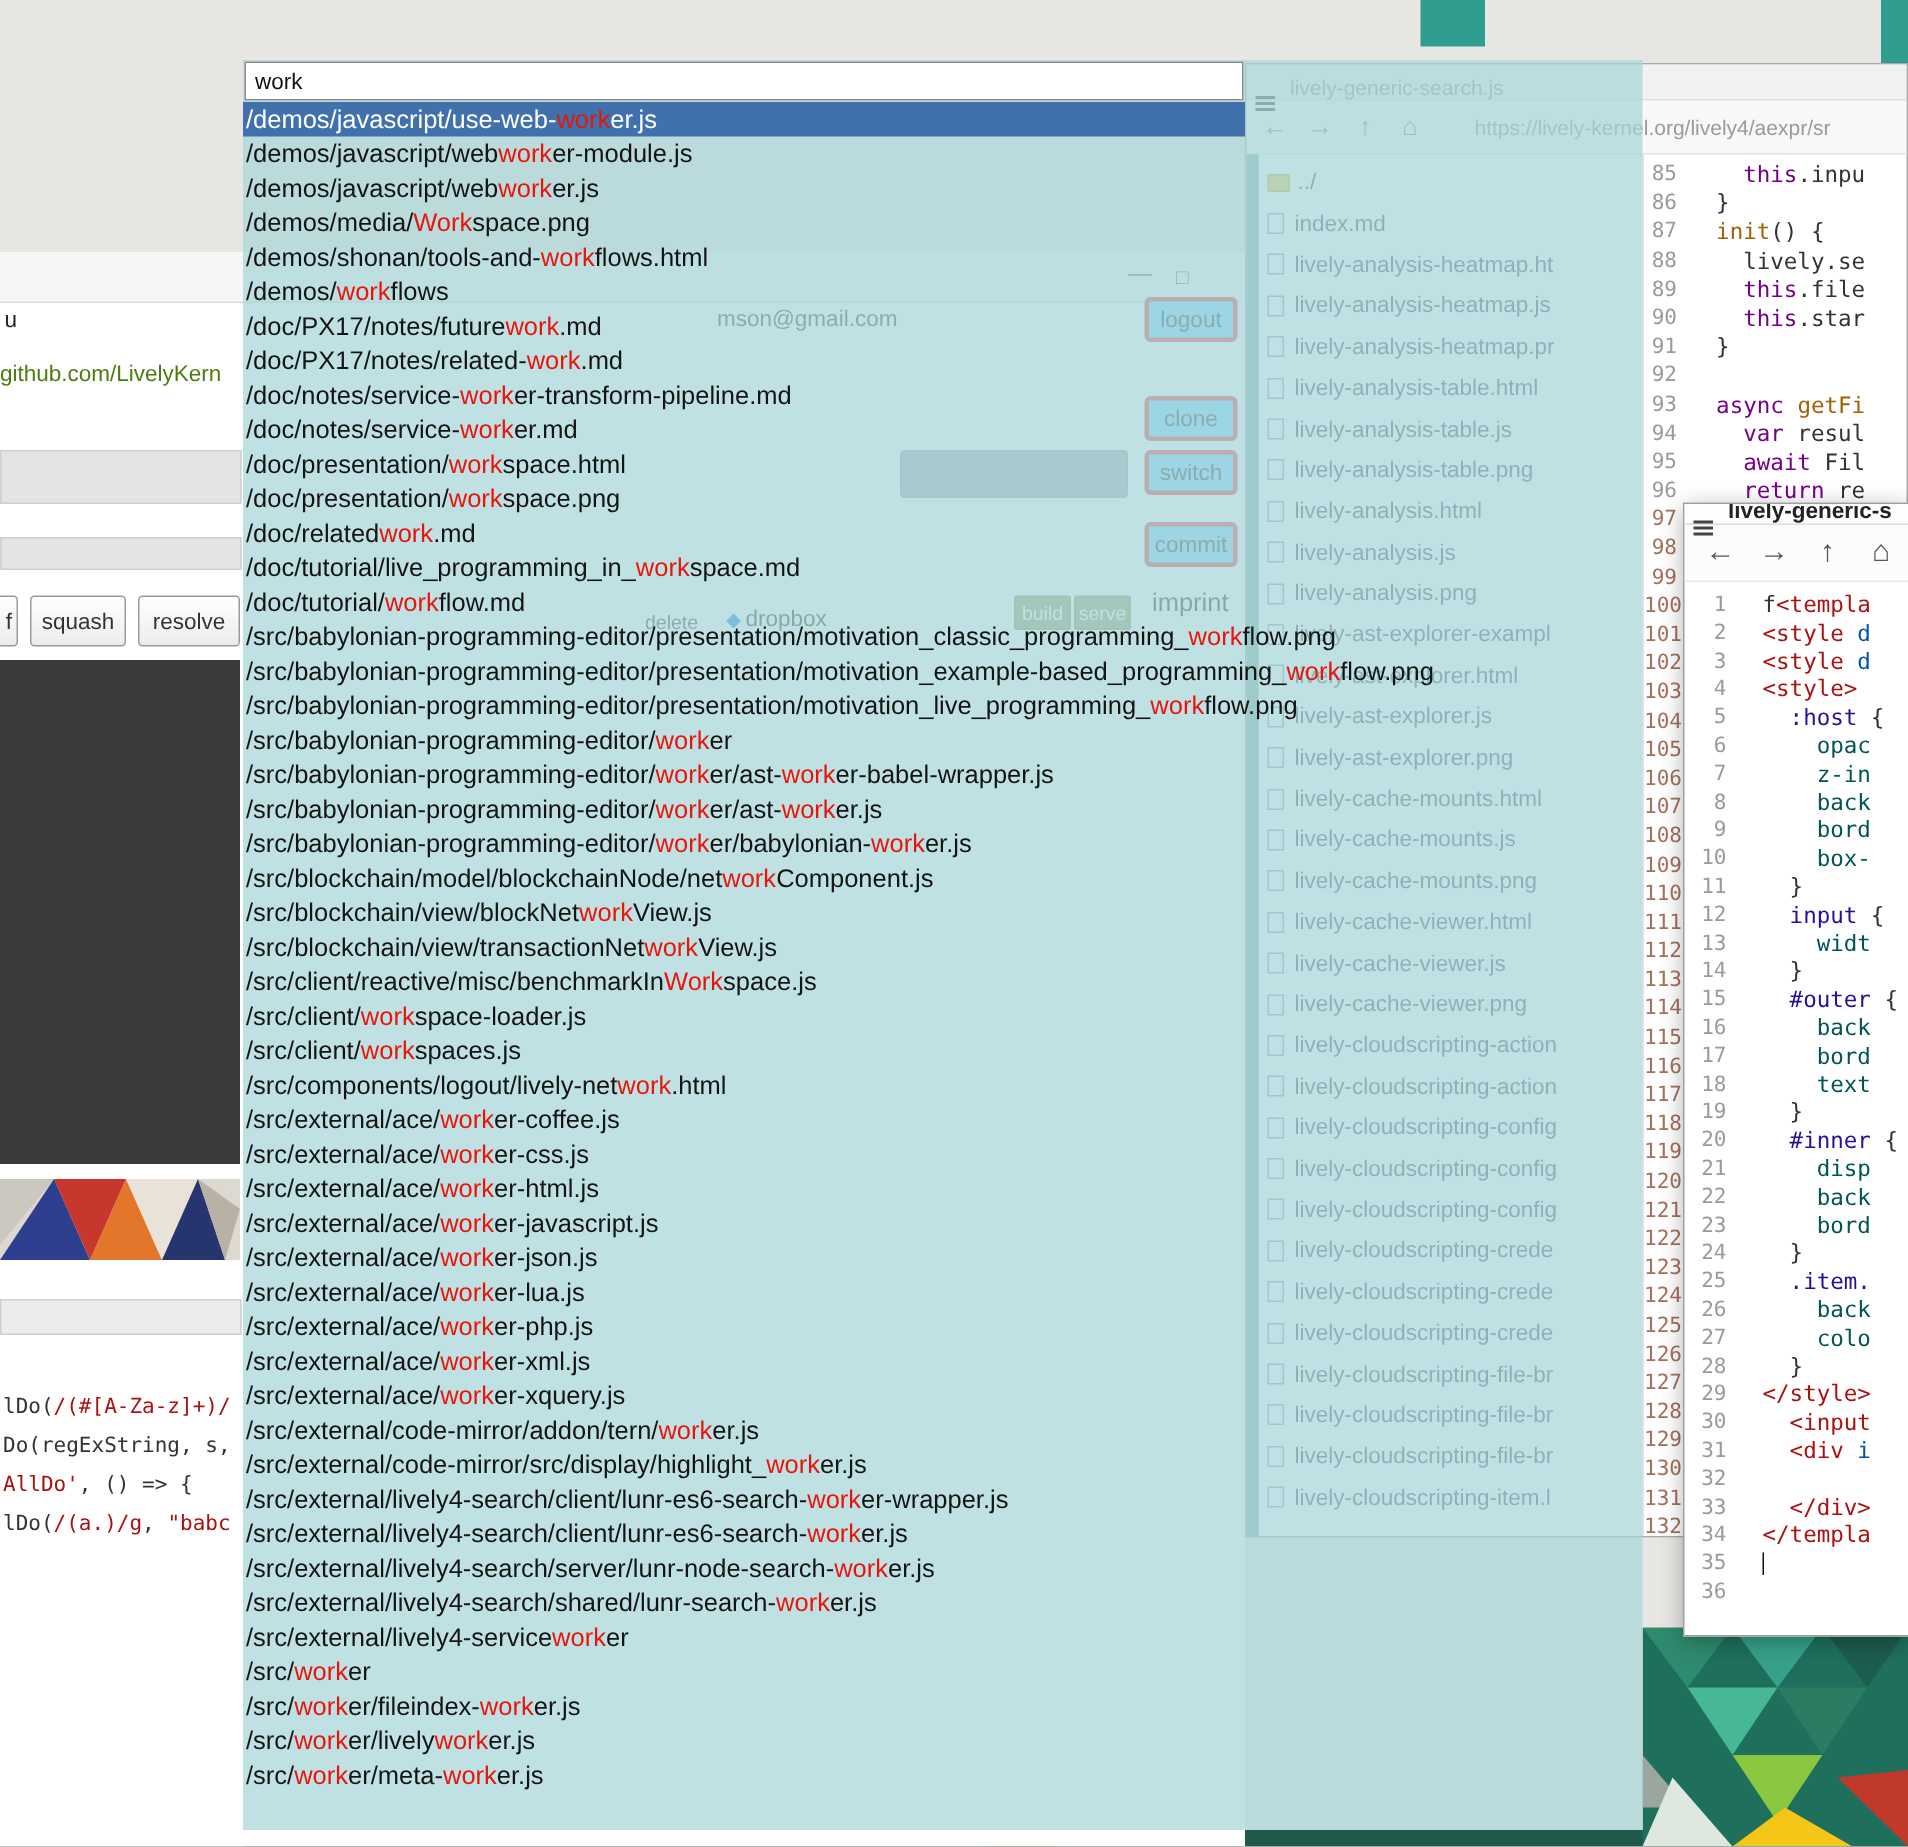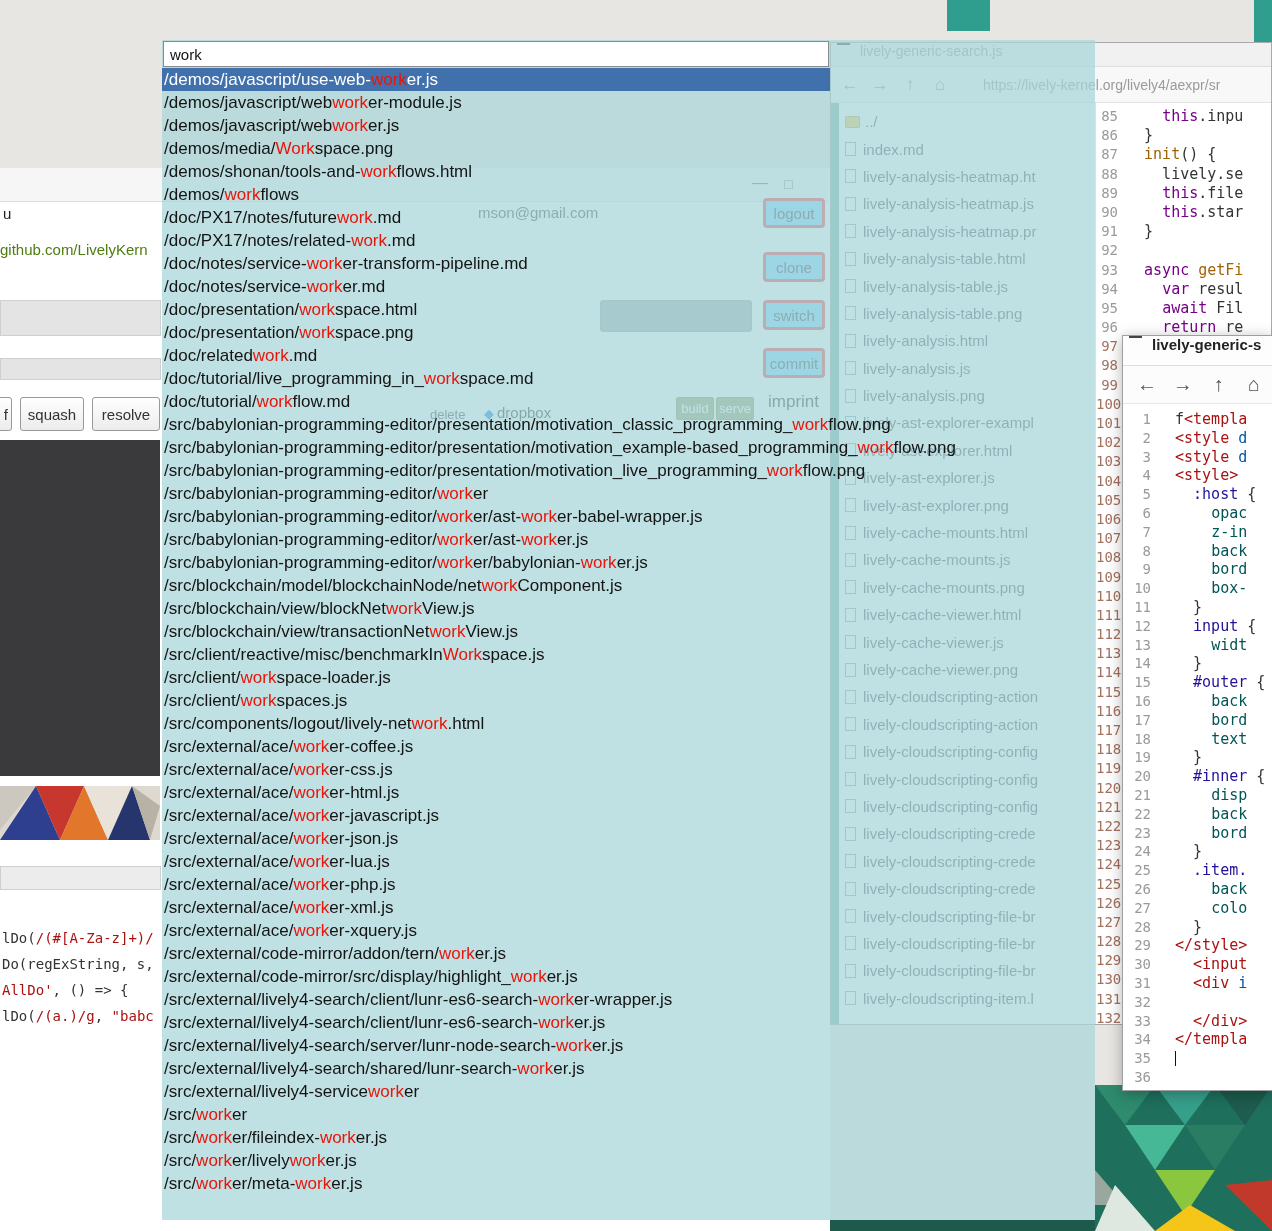--- a/index.html
+++ b/index.html
@@ -32,35 +32,35 @@
   #btn-squash{left:20px;top:229px;width:64px}
   #btn-resolve{left:92px;top:229px;width:68px}
   .darkrect{position:absolute;left:0;top:272px;width:160px;height:336px;background:#3a3a3c}
   .mosaic{position:absolute;left:0;top:618px;width:160px;height:54px}
   #left-code{position:absolute;left:2px;top:757px;font:14px "DejaVu Sans Mono",monospace;color:#222}
   .lc-line{height:26px;line-height:26px;white-space:pre}
 
   .email{position:absolute;left:478px;top:36px;font-size:15px;color:#444}
   .wbtn{position:absolute;left:763px;width:62px;height:30px;background:#7dd3fc;border:3px solid #ef4444;
         border-radius:4px;font:15px "Liberation Sans",sans-serif;color:#444}
-  #b-logout{top:30px}#b-clone{top:84px}#b-switch{top:132px}#b-commit{top:180px}
+  #b-logout{top:30px}#b-clone{top:96px}#b-switch{top:132px}#b-commit{top:180px}
   .graybtn{position:absolute;left:600px;top:132px;width:152px;height:32px;background:#a7adb2;
            border:1px solid #98a0a6;border-radius:3px}
   .mini{position:absolute;top:229px;height:23px;background:#9aa371;border:1px solid #8a9363;color:#fff;
         font:13px "Liberation Sans",sans-serif;border-radius:2px}
   #b-build{left:676px;width:38px}#b-serve{left:716px;width:38px}
   .imprint{position:absolute;left:768px;top:224px;font-size:17px;color:#333;text-decoration:none}
   .delete{position:absolute;left:430px;top:239px;font-size:13px;color:#444}
   .dropbox{position:absolute;left:484px;top:236px;font-size:15px;color:#333}
   .dbx-icon{color:#1082e8;font-size:13px;margin-right:3px}
 
   
   #browser-window{position:absolute;left:830px;top:42px;width:442px;height:983px;background:#fff;
                   border:1px solid #aaa;z-index:10;overflow:hidden}
-  .titlebar{height:24px;background:#f1f1f1;border-bottom:1px solid #ddd;display:flex;align-items:flex-start;padding-left:6px}
+  .titlebar{height:24px;background:#f1f1f1;border-bottom:1px solid #ddd;display:flex;align-items:flex-end;padding-left:6px}
   .burger{width:13px;height:2px;background:#444;box-shadow:0 4px 0 #444,0 8px 0 #444;display:inline-block;margin-top:-8px;flex:none}
   .title-a{margin-left:10px;font-size:14px;color:#98999b;white-space:nowrap}
   .navbar{height:36px;background:#f8f8f8;border-bottom:1px solid #e3e3e3;display:flex;align-items:center;padding-left:4px}
   .nav-btn-a{width:30px;height:28px;text-align:center;line-height:28px;font-size:17px;font-weight:bold;color:#8b8b8b}
   .url{margin-left:28px;font-size:14px;color:#9a9a9a;white-space:nowrap;overflow:hidden}
   .content-a{display:flex;height:921px}
   #file-list{width:265px;border-right:1px solid #e0e0e0;border-left:8px solid #79b0a6;padding-top:5px;overflow:hidden;flex:none}
   .file-row{height:27.4px;display:flex;align-items:center;padding-left:6px;font-size:15px;color:#4a5560;white-space:nowrap;overflow:hidden}
   .icon-file{width:11px;height:14px;border:1px solid #86a0bd;background:#fdfdfd;margin-right:7px;flex:none}
   .icon-folder{width:15px;height:12px;background:#ecc95c;border:1px solid #caa83e;margin-right:5px;flex:none;border-radius:1px}
@@ -77,21 +77,21 @@
                   background:rgba(168,213,217,.72);overflow:hidden;z-index:30}
   #search-input{display:block;width:666px;height:26px;margin:1px 0 1px 1px;border:1px solid #8a8a8a;
                 font:15px "Liberation Sans",sans-serif;padding:0 6px;background:#fff;color:#111}
   .search-row{width:668px;height:23px;line-height:23px;font-size:17px;white-space:pre;color:#141414;padding-left:2px}
   .search-row.selected{background:#4071ad;color:#fff}
   .hl{color:#e8150a}
 
   
   #code-window{position:absolute;left:1122px;top:335px;width:151px;height:756px;background:#fff;
                border:1px solid #9f9f9f;box-shadow:0 3px 14px rgba(0,0,0,.3);z-index:40;overflow:hidden}
-  #code-window .titlebar{height:30px;background:#fdfdfd}
+  #code-window .titlebar{height:14px;background:#fdfdfd}
   .title-c{margin-left:10px;font-size:15px;font-weight:bold;color:#222;white-space:nowrap}
   .navbar-c{height:38px;display:flex;align-items:center;padding-left:6px;background:#fcfcfc;border-bottom:1px solid #e8e8e8}
   .nav-btn-c{width:36px;text-align:center;font-size:20px;font-weight:bold;color:#555}
   #editor-c{padding-top:6px;font:15px "DejaVu Sans Mono",monospace;overflow:hidden;height:685px}
   #editor-c .cm-line{height:18.8px;line-height:18.8px}
   #editor-c .gutter{width:38px;padding-right:10px}
   #editor-c .code{padding-left:14px}
   .caret{display:inline-block;width:1px;height:15px;background:#111;vertical-align:middle}
 </style>
 </head>

